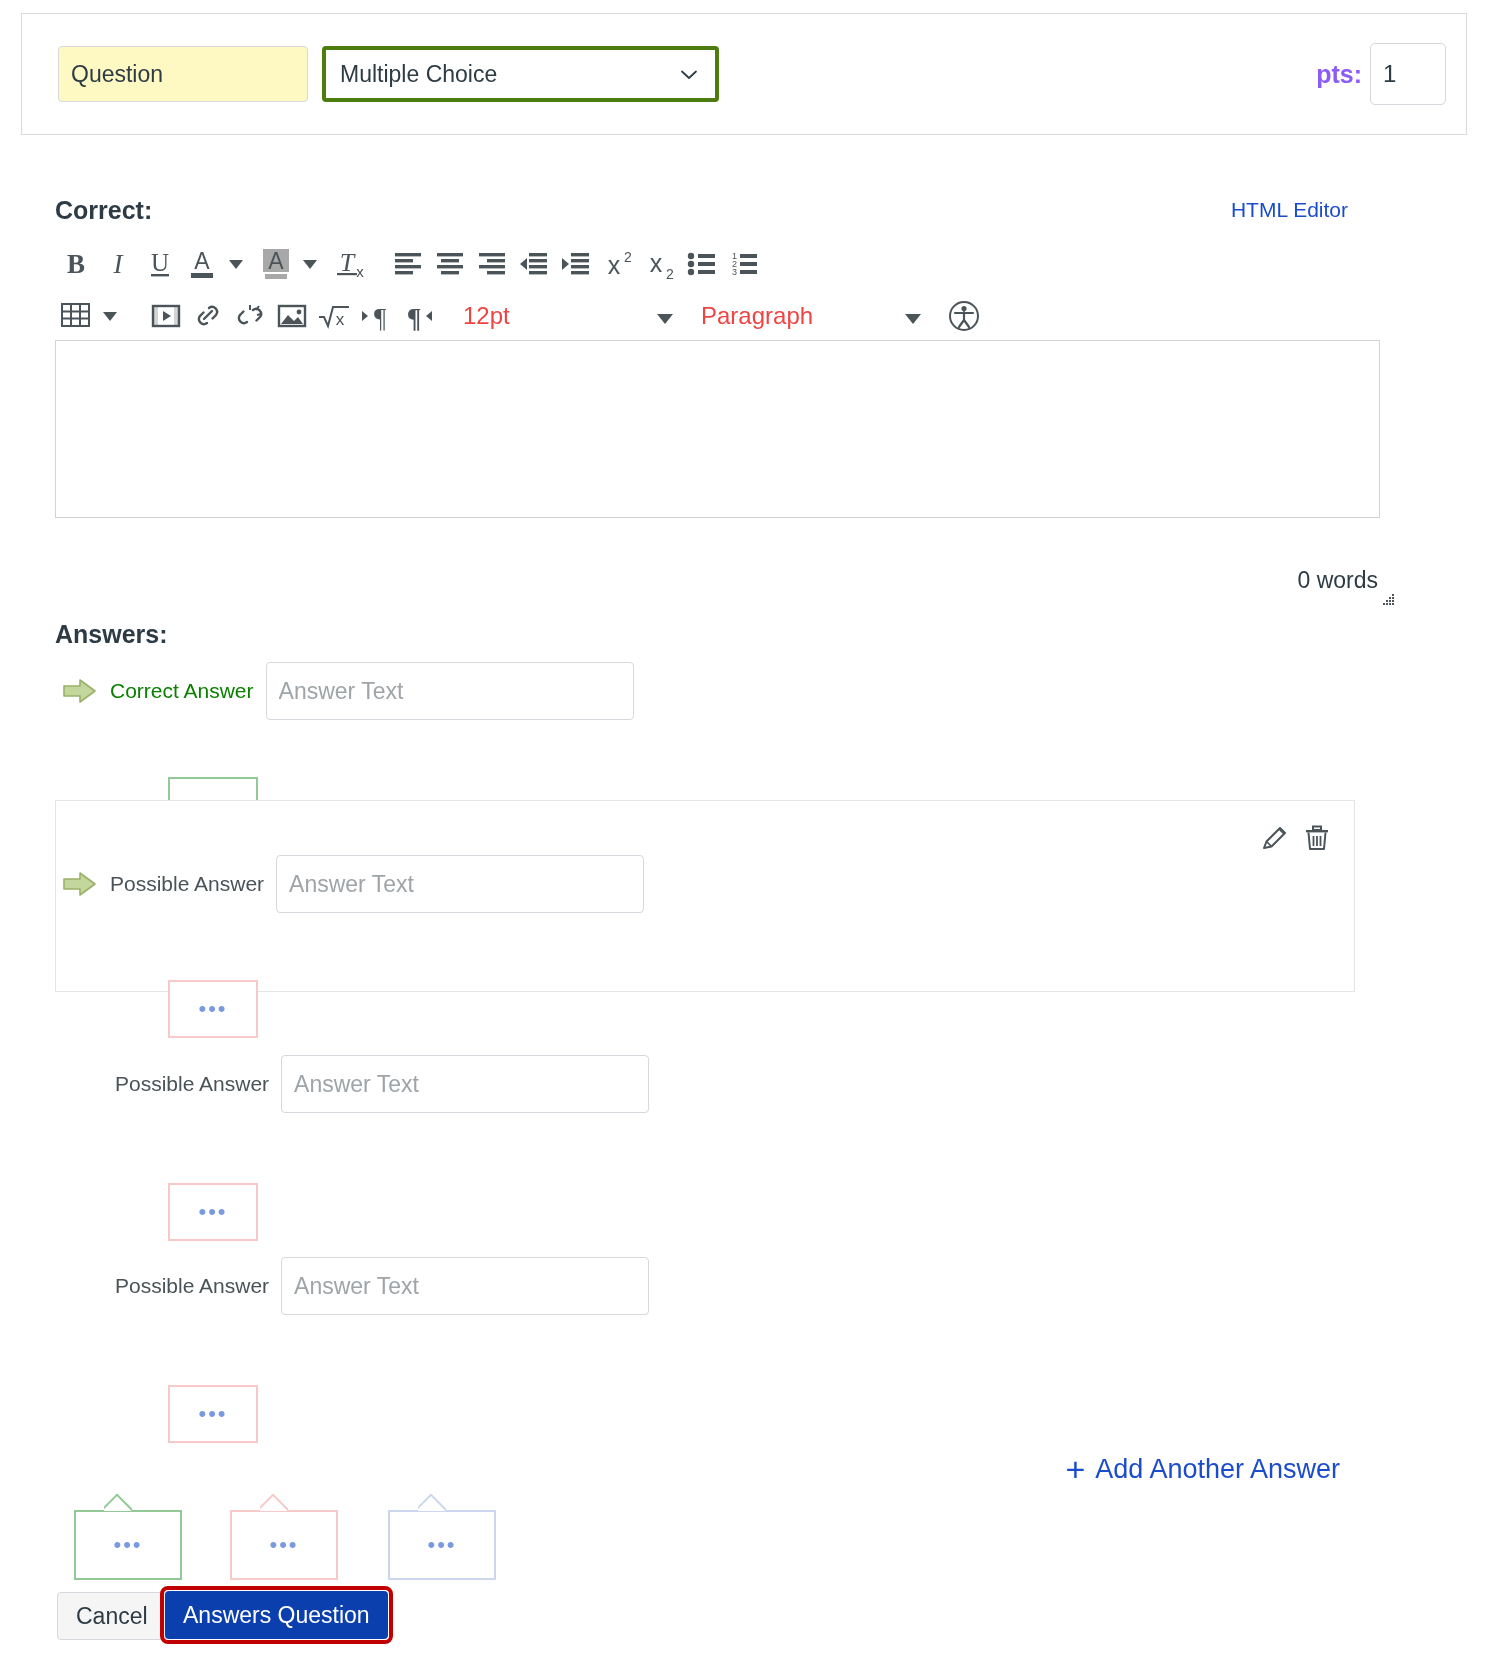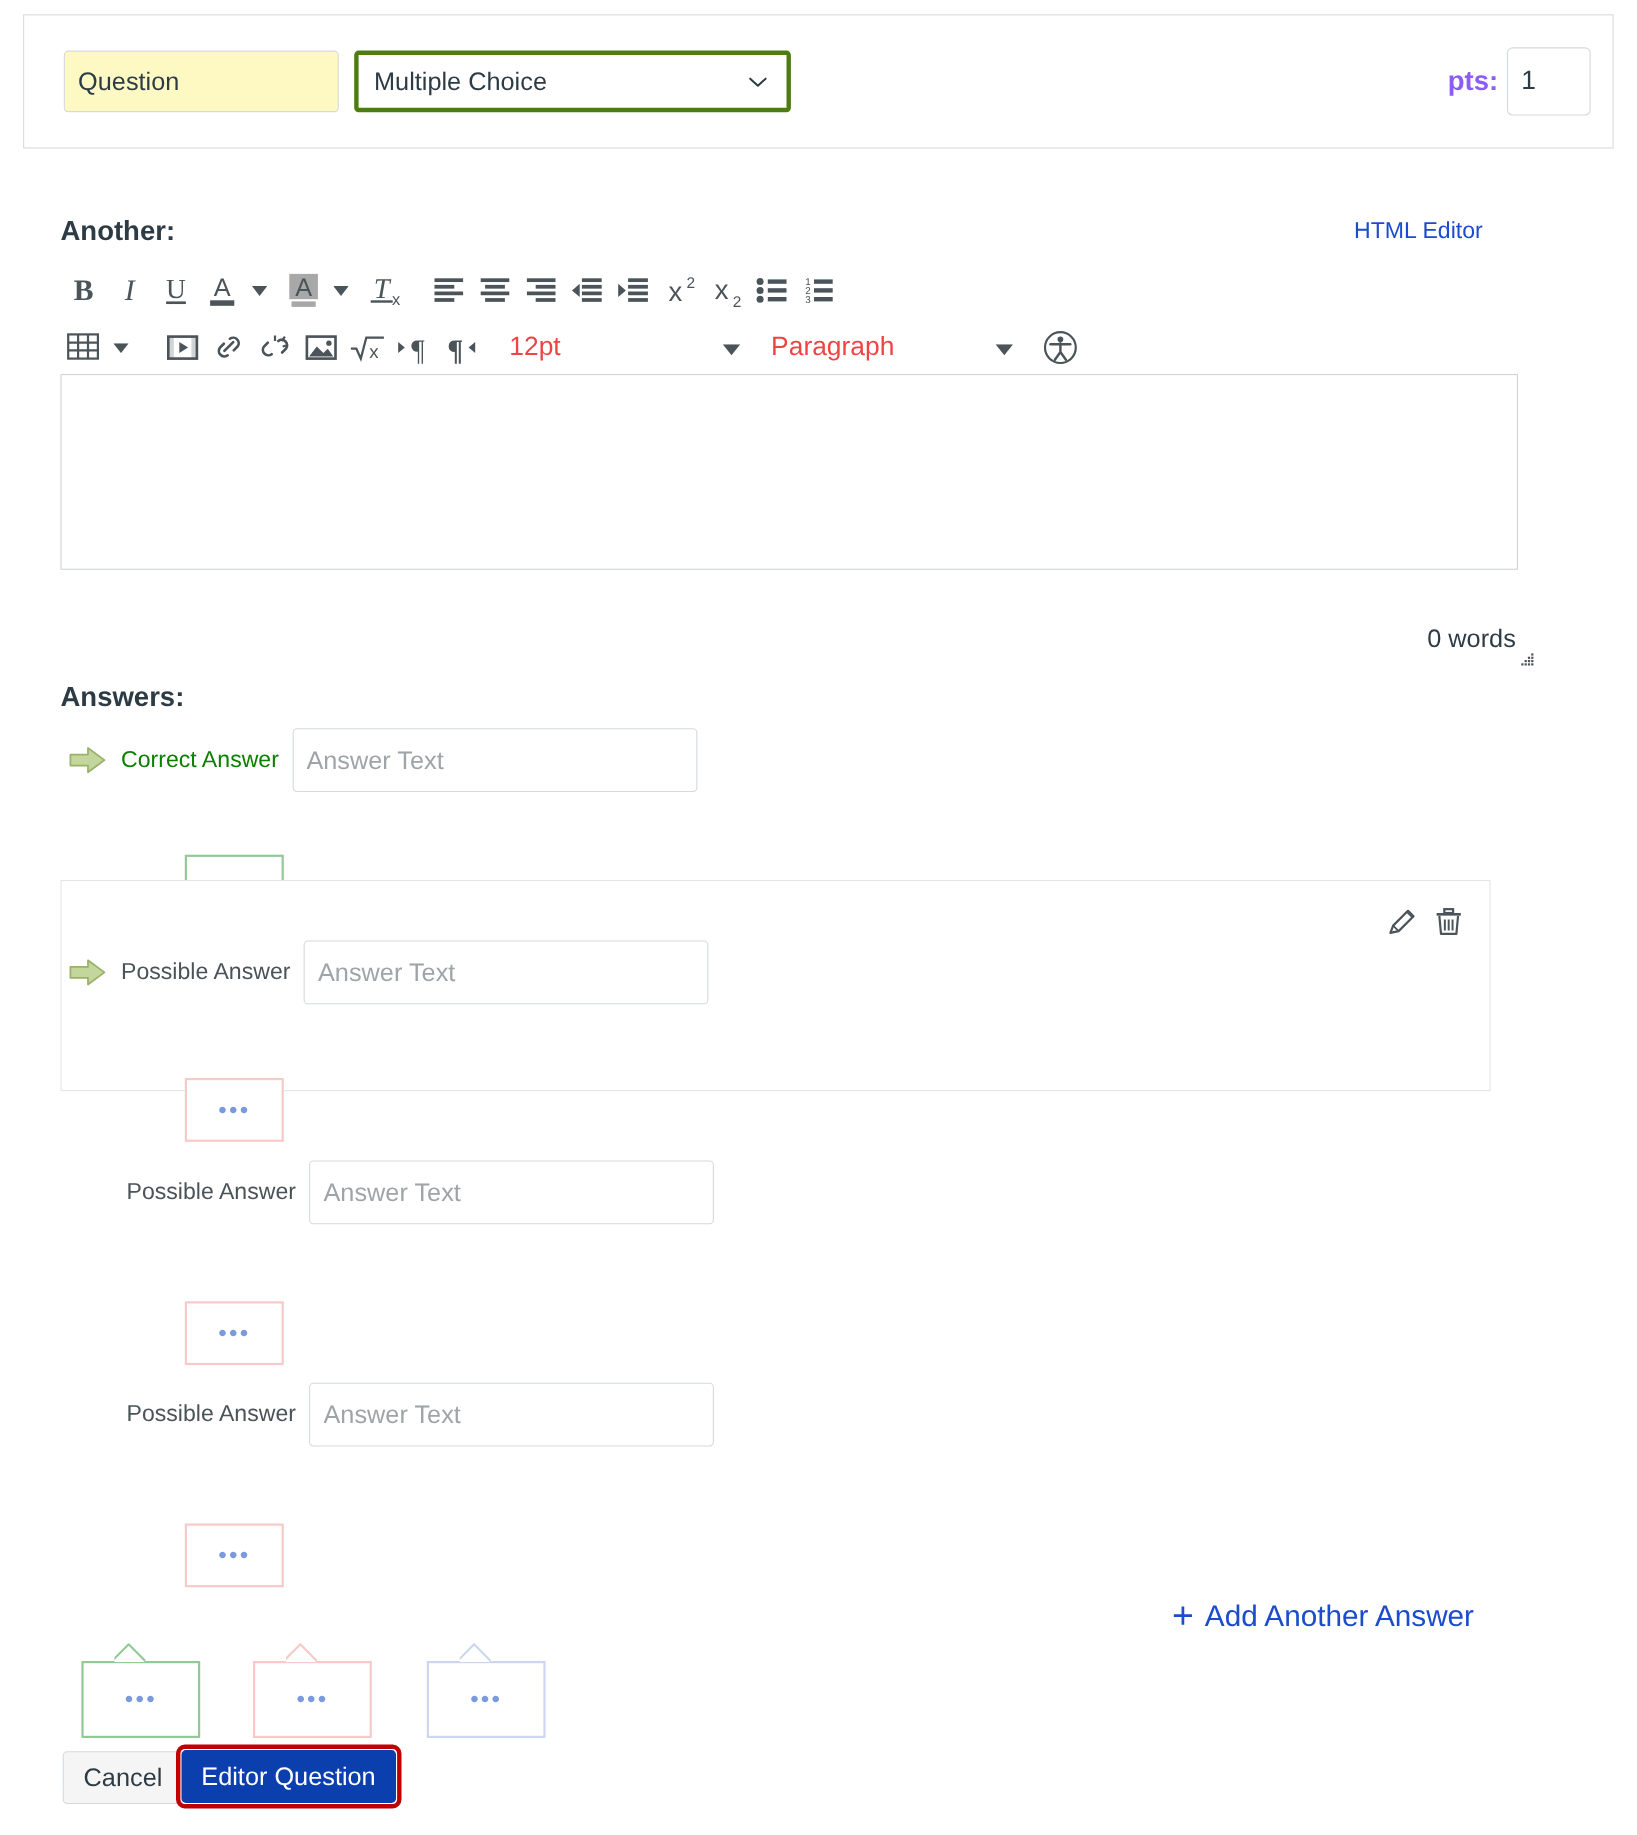--- a/index.html
+++ b/index.html
@@ -328,21 +328,21 @@
             </svg>
         </span>
       </div>
       <div class="pts-wrap">
         <span class="pts-label">pts:</span>
         <input class="pts-input" type="text" value="1" style="">
       </div>
     </div>
   </div>
 
-  <div class="question-label">Another:</div>
+  <div class="question-label">Correct:</div>
   <a class="html-editor-link">HTML Editor</a>
 
   <div class="toolbar">
 
     <div class="tb-row">
       <div class="tb-btn">
         <svg width="26" height="30" viewBox="0 0 26 30">
             <text x="13" y="24" text-anchor="middle" font-family="Liberation Serif, serif" font-size="27" font-weight="bold" fill="#4b5459">B</text>
           </svg>
       </div>
@@ -666,16 +666,16 @@
   </div>
   <div class="callout blue" style="left:388px; top:1510px; width:108px; height:70px;">
     <span class="callout-tip">
         <i></i>
       </span>
     <span class="dots">•••</span>
   </div>
 
   <button class="btn-cancel">Cancel</button>
   <div class="btn-update-wrap">
-    <button class="btn-update">Editor Question</button>
+    <button class="btn-update">Answers Question</button>
   </div>
 
 </div>
 
 </body></html>

